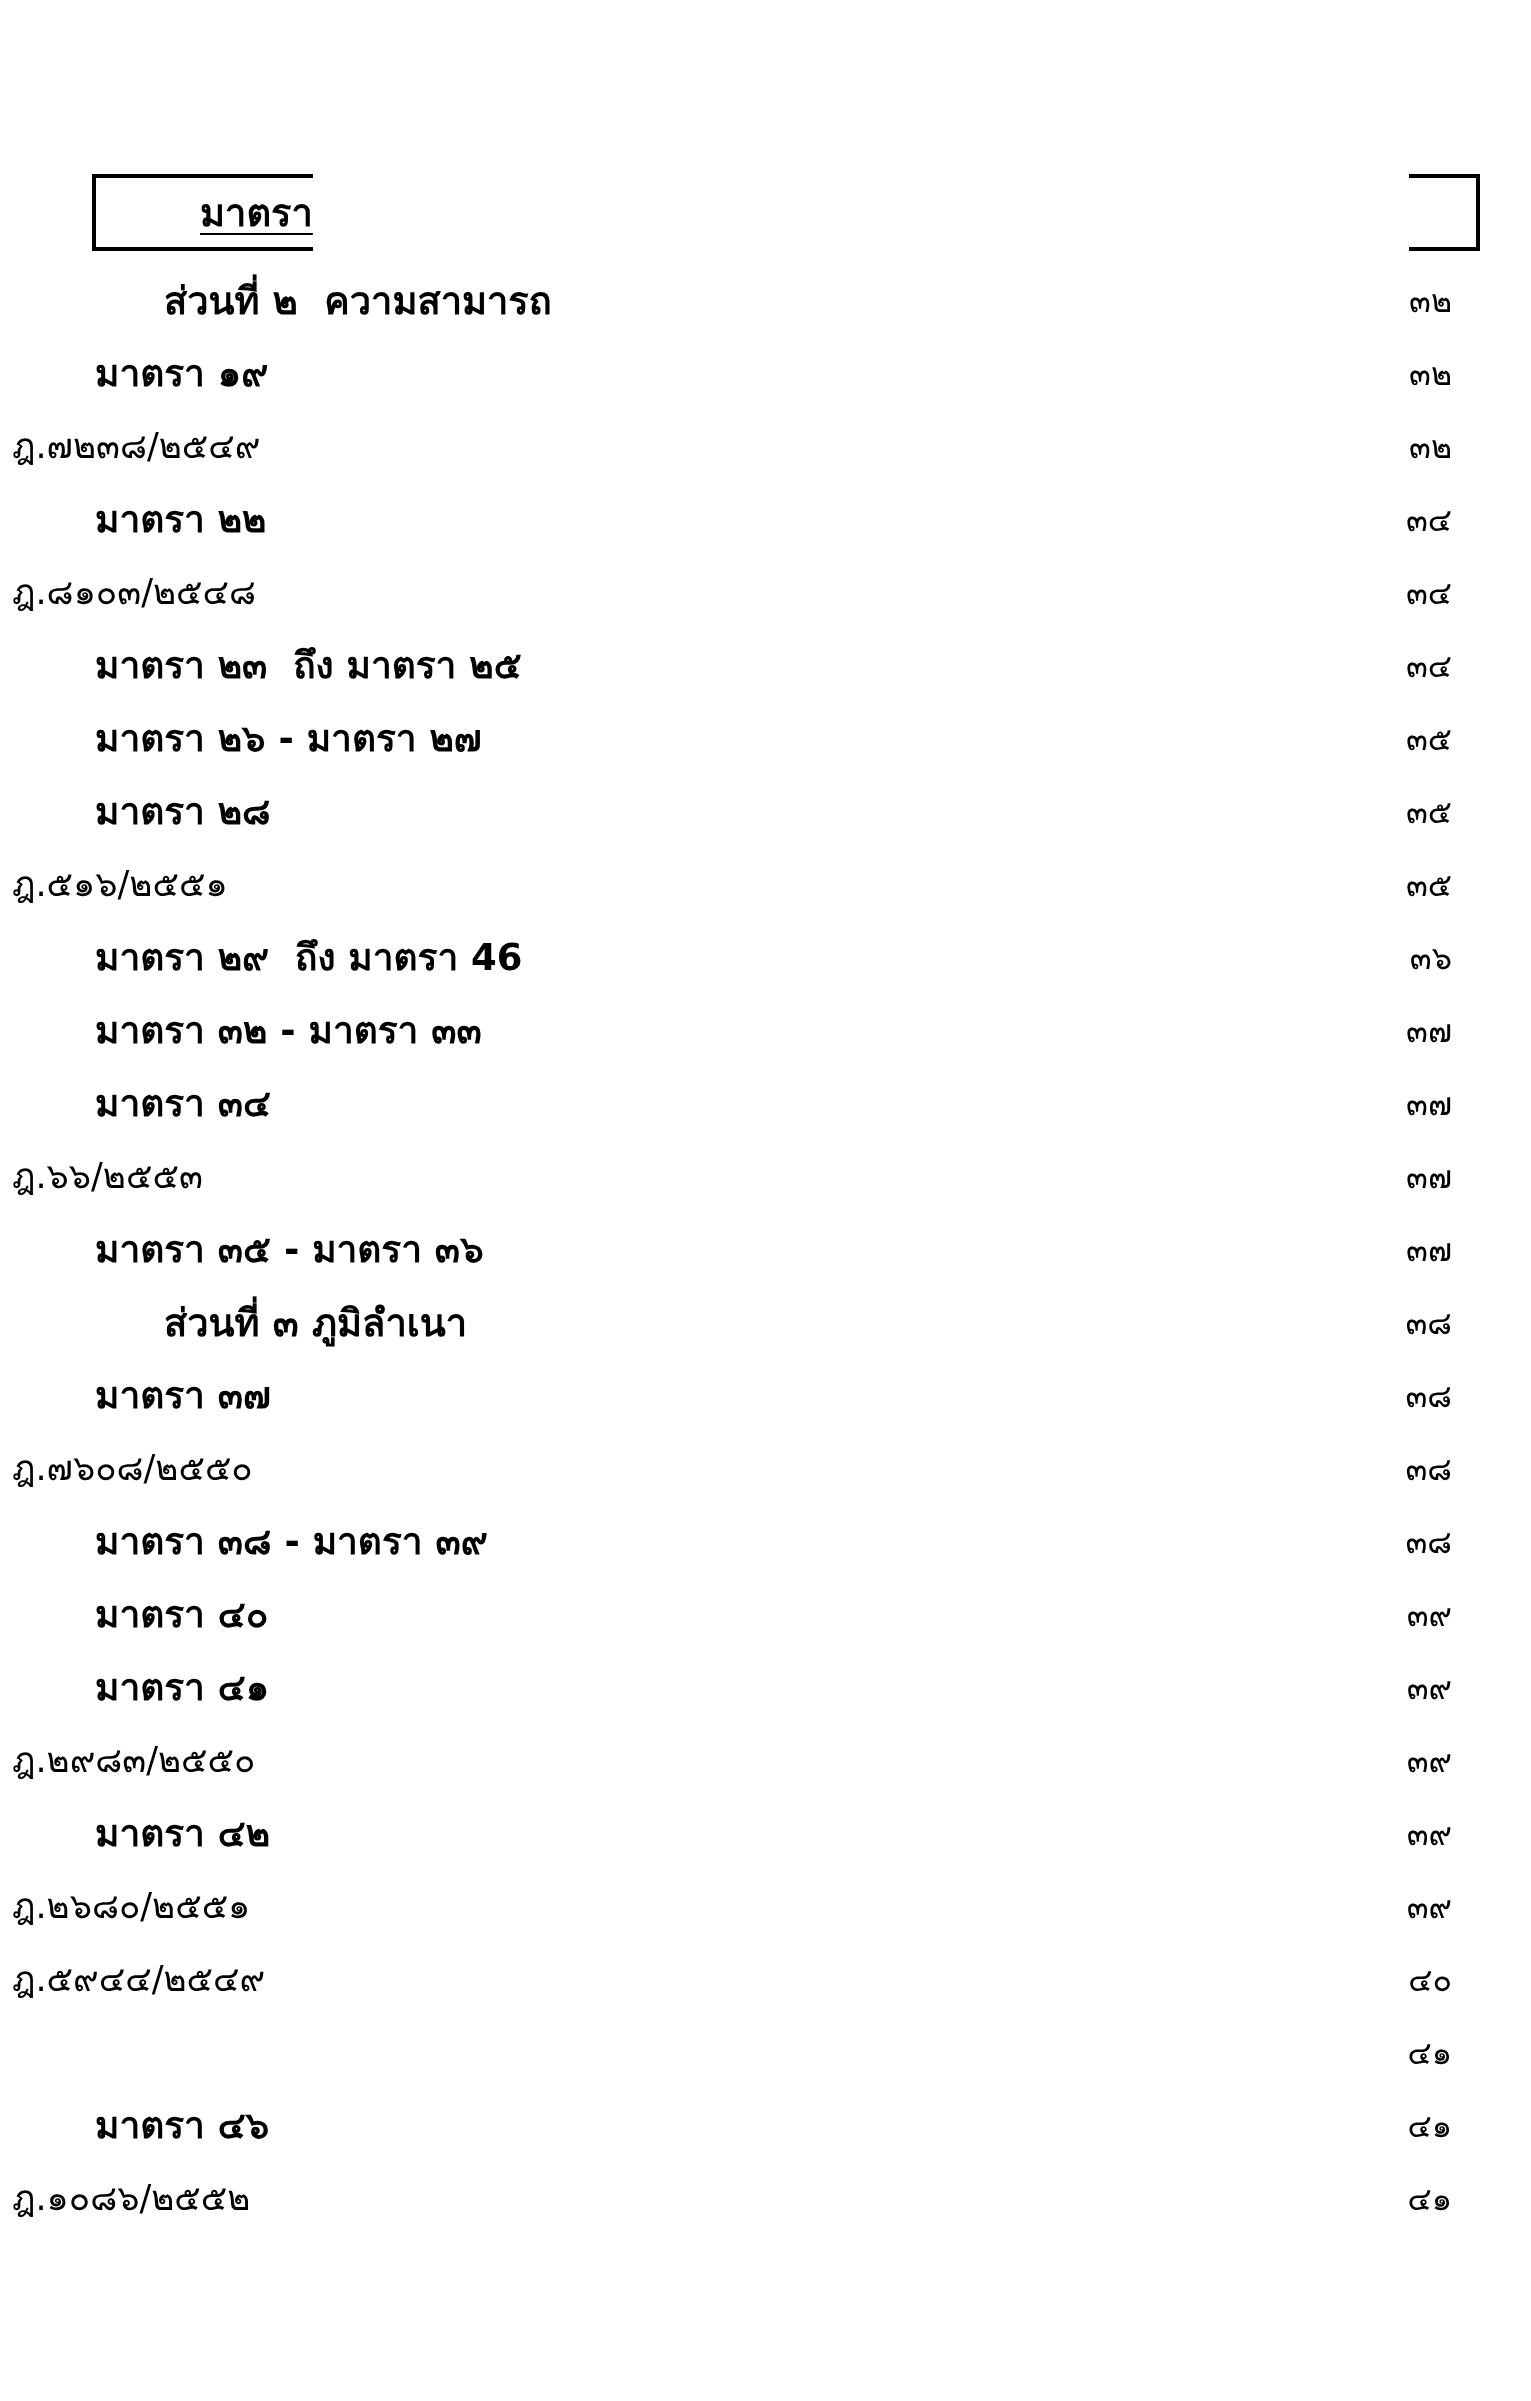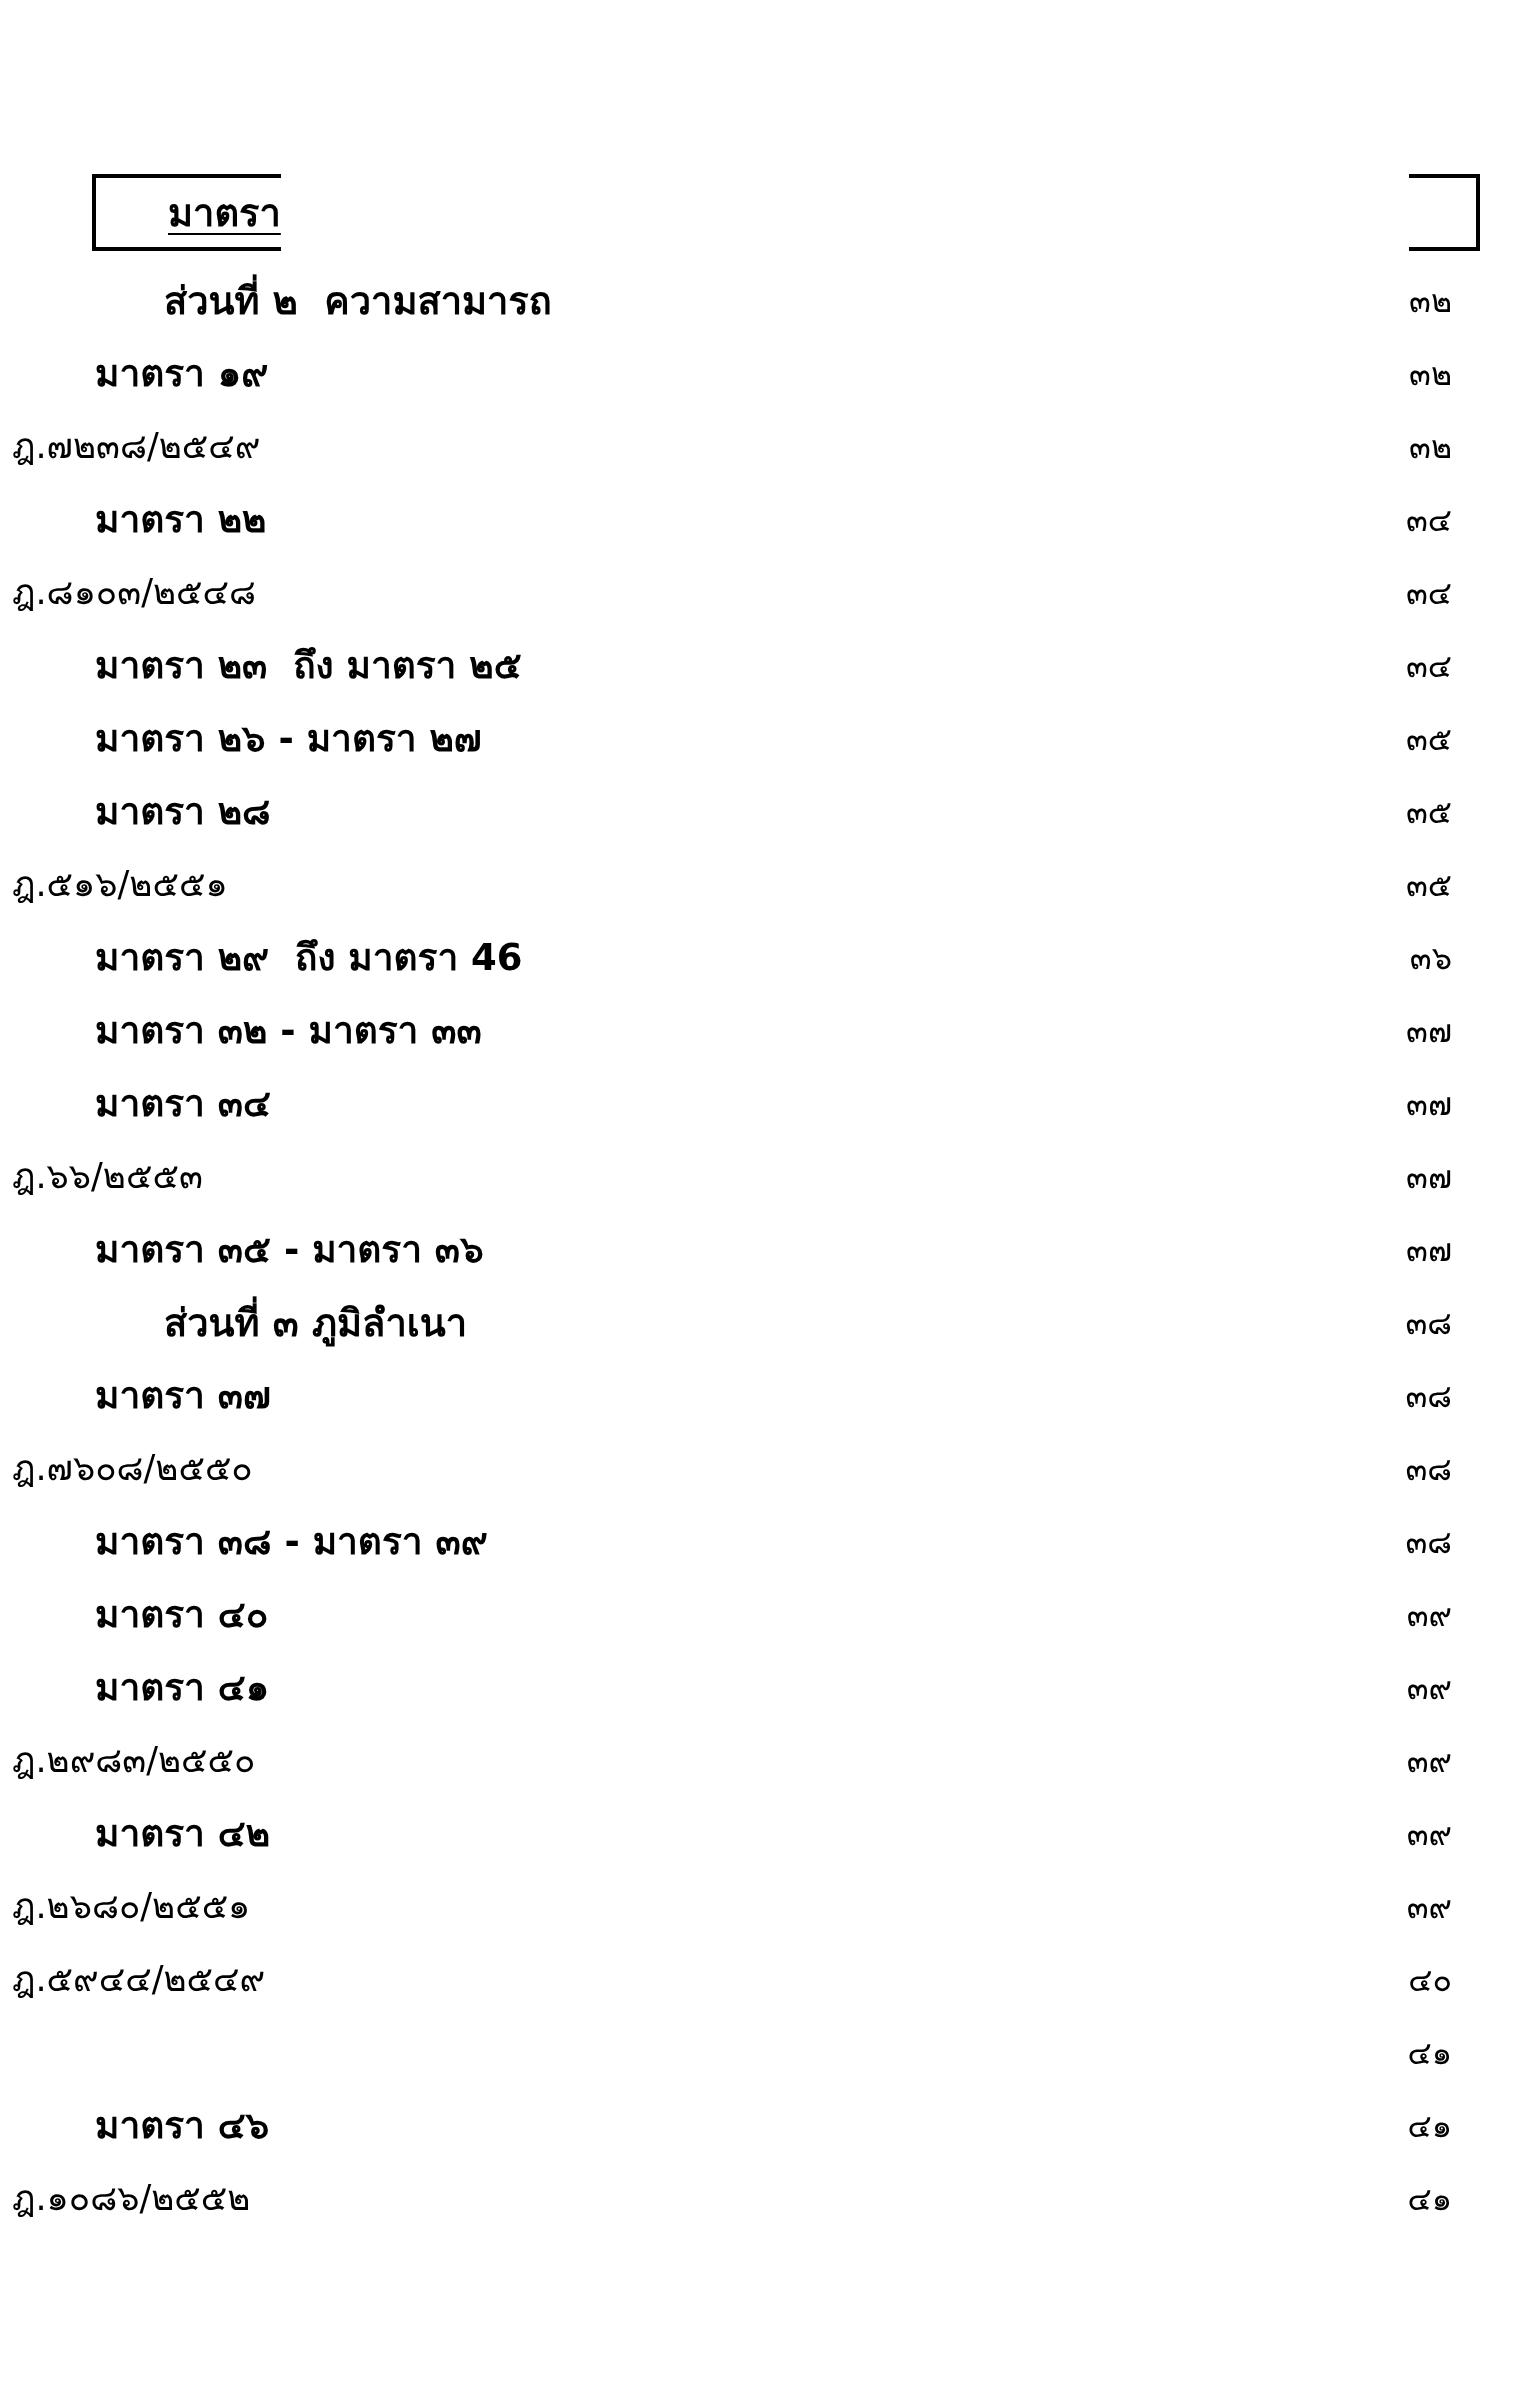--- a/index.html
+++ b/index.html
@@ -34,21 +34,21 @@
     align-items: center;
     justify-content: space-between;
   }
   .header-col {
     font-size: 38px;
     font-weight: bold;
     text-decoration: underline;
     text-underline-offset: 7.2px;
     text-decoration-thickness: 2.4px;
   }
-  .header-col.section { margin-left: 72px; }
+  .header-col.section { margin-left: 104px; }
   .header-col.page { margin-right: 67px; }
   .toc {
     position: absolute;
     top: 264px;
     left: 12px;
     width: 100%;
   }
   .toc-row {
     position: relative;
     height: 73px;

